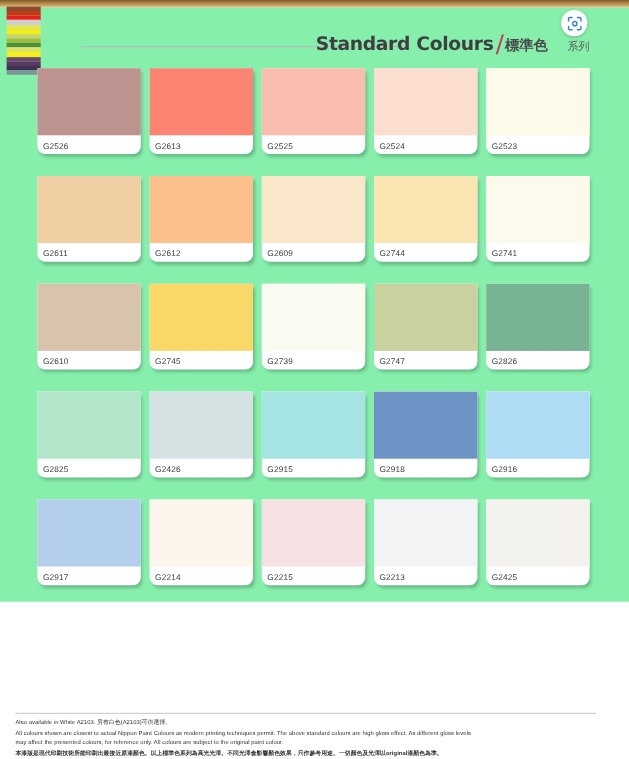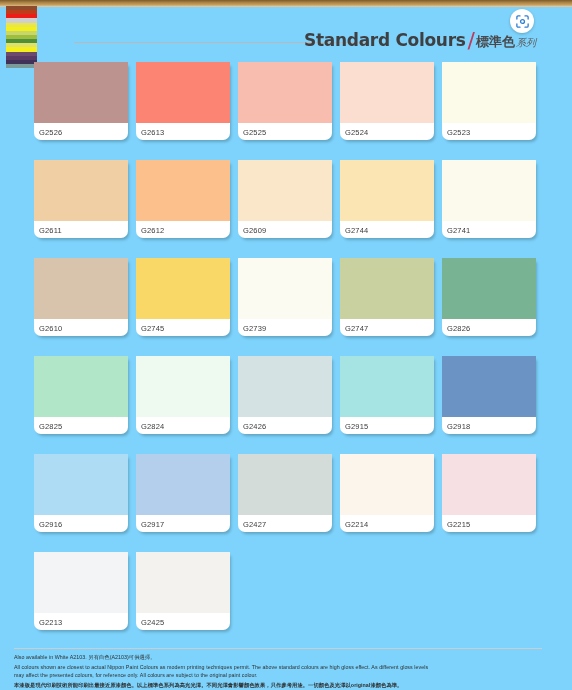--- a/index.html
+++ b/index.html
@@ -8,22 +8,22 @@
     width: 572px;
     height: 690px;
     overflow: hidden;
     background: #ffffff;
     font-family: "Liberation Sans", sans-serif;
   }
 
   #page {
     position: relative;
     width: 572px;
-    height: 690px;
-    background: #7dd3fc;
+    height: 547px;
+    background: #86efac;
   }
 
   
   .top-rule {
     position: absolute;
     left: 0; top: 0;
     width: 572px; height: 7px;
     background: linear-gradient(180deg,#7b5b2a 0%, #a98244 35%, #c9a263 70%, #e5d2ae 100%);
   }
 
@@ -77,22 +77,21 @@
     font-family: "DejaVu Sans", sans-serif;
     font-size: 13px;
     font-weight: 700;
     color: #4a4a4c;
   }
   .title-zh-small {
     font-family: "DejaVu Sans", sans-serif;
     font-size: 10px;
     font-weight: 400;
     color: #5d5d5f;
-    margin-left: 1px;
-    font-style: italic;
+    margin-left: 18px;
   }
 
   
   .scan-icon {
     position: absolute;
     left: 510px; top: 9px;
     width: 24px; height: 24px;
     border-radius: 50%;
     background: #ffffff;
     box-shadow: 0 1px 3px rgba(0,0,0,0.22);
@@ -302,26 +301,20 @@
         </div>
       </div>
       <div>
         <div class="card">
           <div class="chip" style="background: rgb(178, 230, 200);"></div>
           <div class="code">G2825</div>
         </div>
       </div>
       <div>
         <div class="card">
-          <div class="chip" style="background: rgb(238, 250, 239);"></div>
-          <div class="code">G2824</div>
-        </div>
-      </div>
-      <div>
-        <div class="card">
           <div class="chip" style="background: rgb(212, 226, 227);"></div>
           <div class="code">G2426</div>
         </div>
       </div>
       <div>
         <div class="card">
           <div class="chip" style="background: rgb(166, 228, 228);"></div>
           <div class="code">G2915</div>
         </div>
       </div>
@@ -334,26 +327,20 @@
       <div>
         <div class="card">
           <div class="chip" style="background: rgb(174, 220, 244);"></div>
           <div class="code">G2916</div>
         </div>
       </div>
       <div>
         <div class="card">
           <div class="chip" style="background: rgb(180, 207, 236);"></div>
           <div class="code">G2917</div>
-        </div>
-      </div>
-      <div>
-        <div class="card">
-          <div class="chip" style="background: rgb(211, 220, 216);"></div>
-          <div class="code">G2427</div>
         </div>
       </div>
       <div>
         <div class="card">
           <div class="chip" style="background: rgb(251, 245, 236);"></div>
           <div class="code">G2214</div>
         </div>
       </div>
       <div>
         <div class="card">

